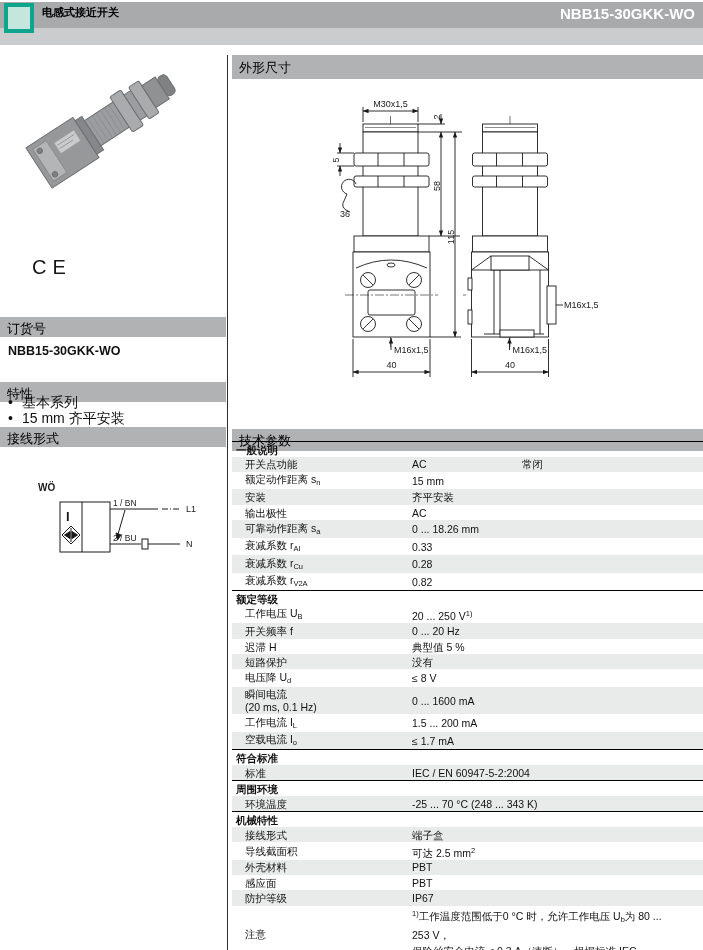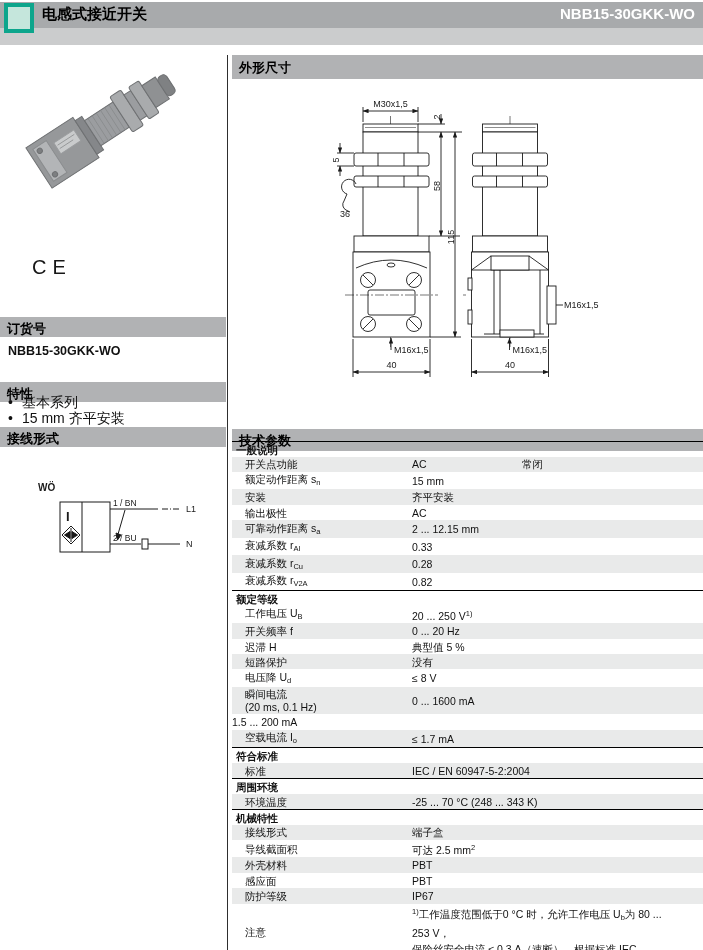--- a/index.html
+++ b/index.html
@@ -4,24 +4,24 @@
 <title>NBB15-30GKK-WO</title>
 <style>
   html,body{margin:0;padding:0;background:#fff;}
   .page{position:relative;width:703px;height:950px;background:#fff;overflow:hidden;
         font-family:"Liberation Sans","DejaVu Sans",sans-serif;color:#111;}
   
   .header-bar{position:absolute;top:2px;left:0;right:0;height:26px;background:#a8aaac;}
   .header-strip{position:absolute;top:28px;left:0;right:0;height:17px;background:#cbcccd;}
   .brand-icon{position:absolute;top:3px;left:4px;width:30px;height:30px;box-sizing:border-box;
         background:#c5e6dc;border:4px solid #0da58c;z-index:3;}
-  .header-title{position:absolute;top:5px;left:42px;font-size:15px;font-weight:bold;color:#000;}
+  .header-title{position:absolute;top:5px;left:42px;font-size:11px;font-weight:bold;color:#000;}
   .header-product{position:absolute;top:5px;right:8px;font-size:15px;font-weight:bold;color:#fff;}
   
-  .bar{position:absolute;background:#b1b2b4;color:#000;font-weight:bold;font-size:13px;
+  .bar{position:absolute;background:#b1b2b4;color:#000;font-weight:normal;font-size:13px;
         box-sizing:border-box;padding:3px 0 0 7px;}
   .bar-left{left:0;width:226px;height:20px;}
   .bar-right{left:232px;width:471px;}
   
   .divider{position:absolute;left:227px;top:55px;width:1px;height:895px;background:#2e2e2e;}
   
   .photo-wrap{position:absolute;left:25px;top:66px;width:180px;height:130px;}
   .ce-mark{position:absolute;left:32px;top:256px;font-size:20px;letter-spacing:6px;color:#161616;}
   .order-number{position:absolute;left:8px;top:344px;font-size:12.5px;font-weight:bold;}
   .features-list{position:absolute;left:8px;top:394px;font-size:14px;line-height:16px;}
@@ -241,21 +241,21 @@
       <div class="spec-row shaded">
         <div class="cell-label">安装</div>
         <div class="cell-value"><span>齐平安装</span></div>
       </div>
       <div class="spec-row">
         <div class="cell-label">输出极性</div>
         <div class="cell-value"><span>AC</span></div>
       </div>
       <div class="spec-row shaded">
         <div class="cell-label">可靠动作距离 s<sub>a</sub></div>
-        <div class="cell-value"><span>2 ... 12.15 mm</span></div>
+        <div class="cell-value"><span>0 ... 18.26 mm</span></div>
       </div>
       <div class="spec-row">
         <div class="cell-label">衰减系数 r<sub>Al</sub></div>
         <div class="cell-value"><span>0.33</span></div>
       </div>
       <div class="spec-row shaded">
         <div class="cell-label">衰减系数 r<sub>Cu</sub></div>
         <div class="cell-value"><span>0.28</span></div>
       </div>
       <div class="spec-row">
@@ -283,20 +283,21 @@
       </div>
       <div class="spec-row">
         <div class="cell-label">电压降  U<sub>d</sub></div>
         <div class="cell-value"><span>≤ 8 V</span></div>
       </div>
       <div class="spec-row shaded">
         <div class="cell-label">瞬间电流<br>(20 ms, 0.1 Hz)</div>
         <div class="cell-value"><span>0 ... 1600 mA</span></div>
       </div>
       <div class="spec-row">
+        <div class="cell-label">工作电流  I<sub>L</sub></div>
         <div class="cell-value"><span>1.5 ... 200 mA</span></div>
       </div>
       <div class="spec-row shaded">
         <div class="cell-label">空载电流 I<sub>o</sub></div>
         <div class="cell-value"><span>≤ 1.7 mA</span></div>
       </div>
       <div class="spec-row group">
         <div class="cell-label">符合标准</div>
       </div>
       <div class="spec-row shaded">

